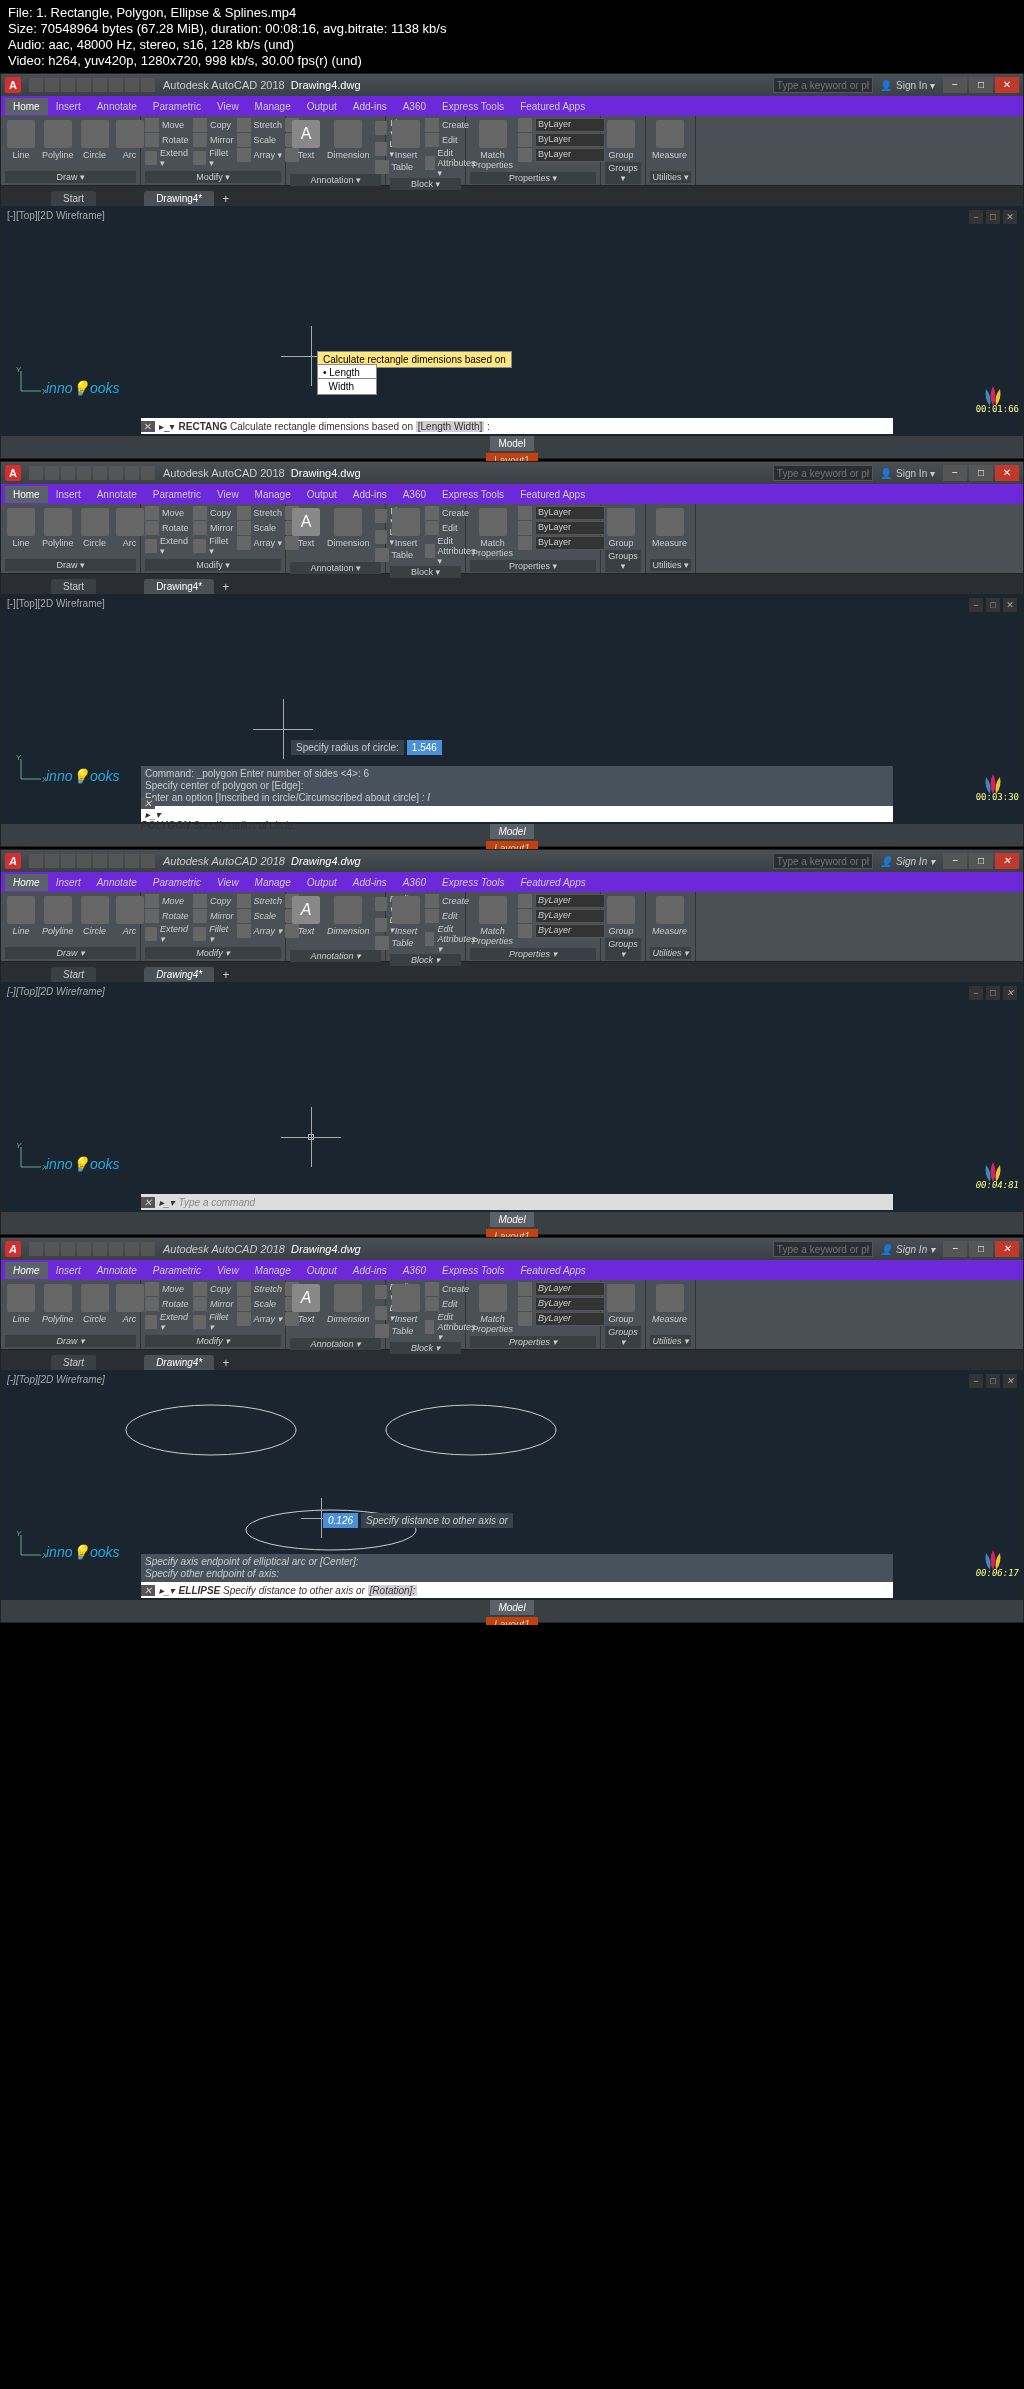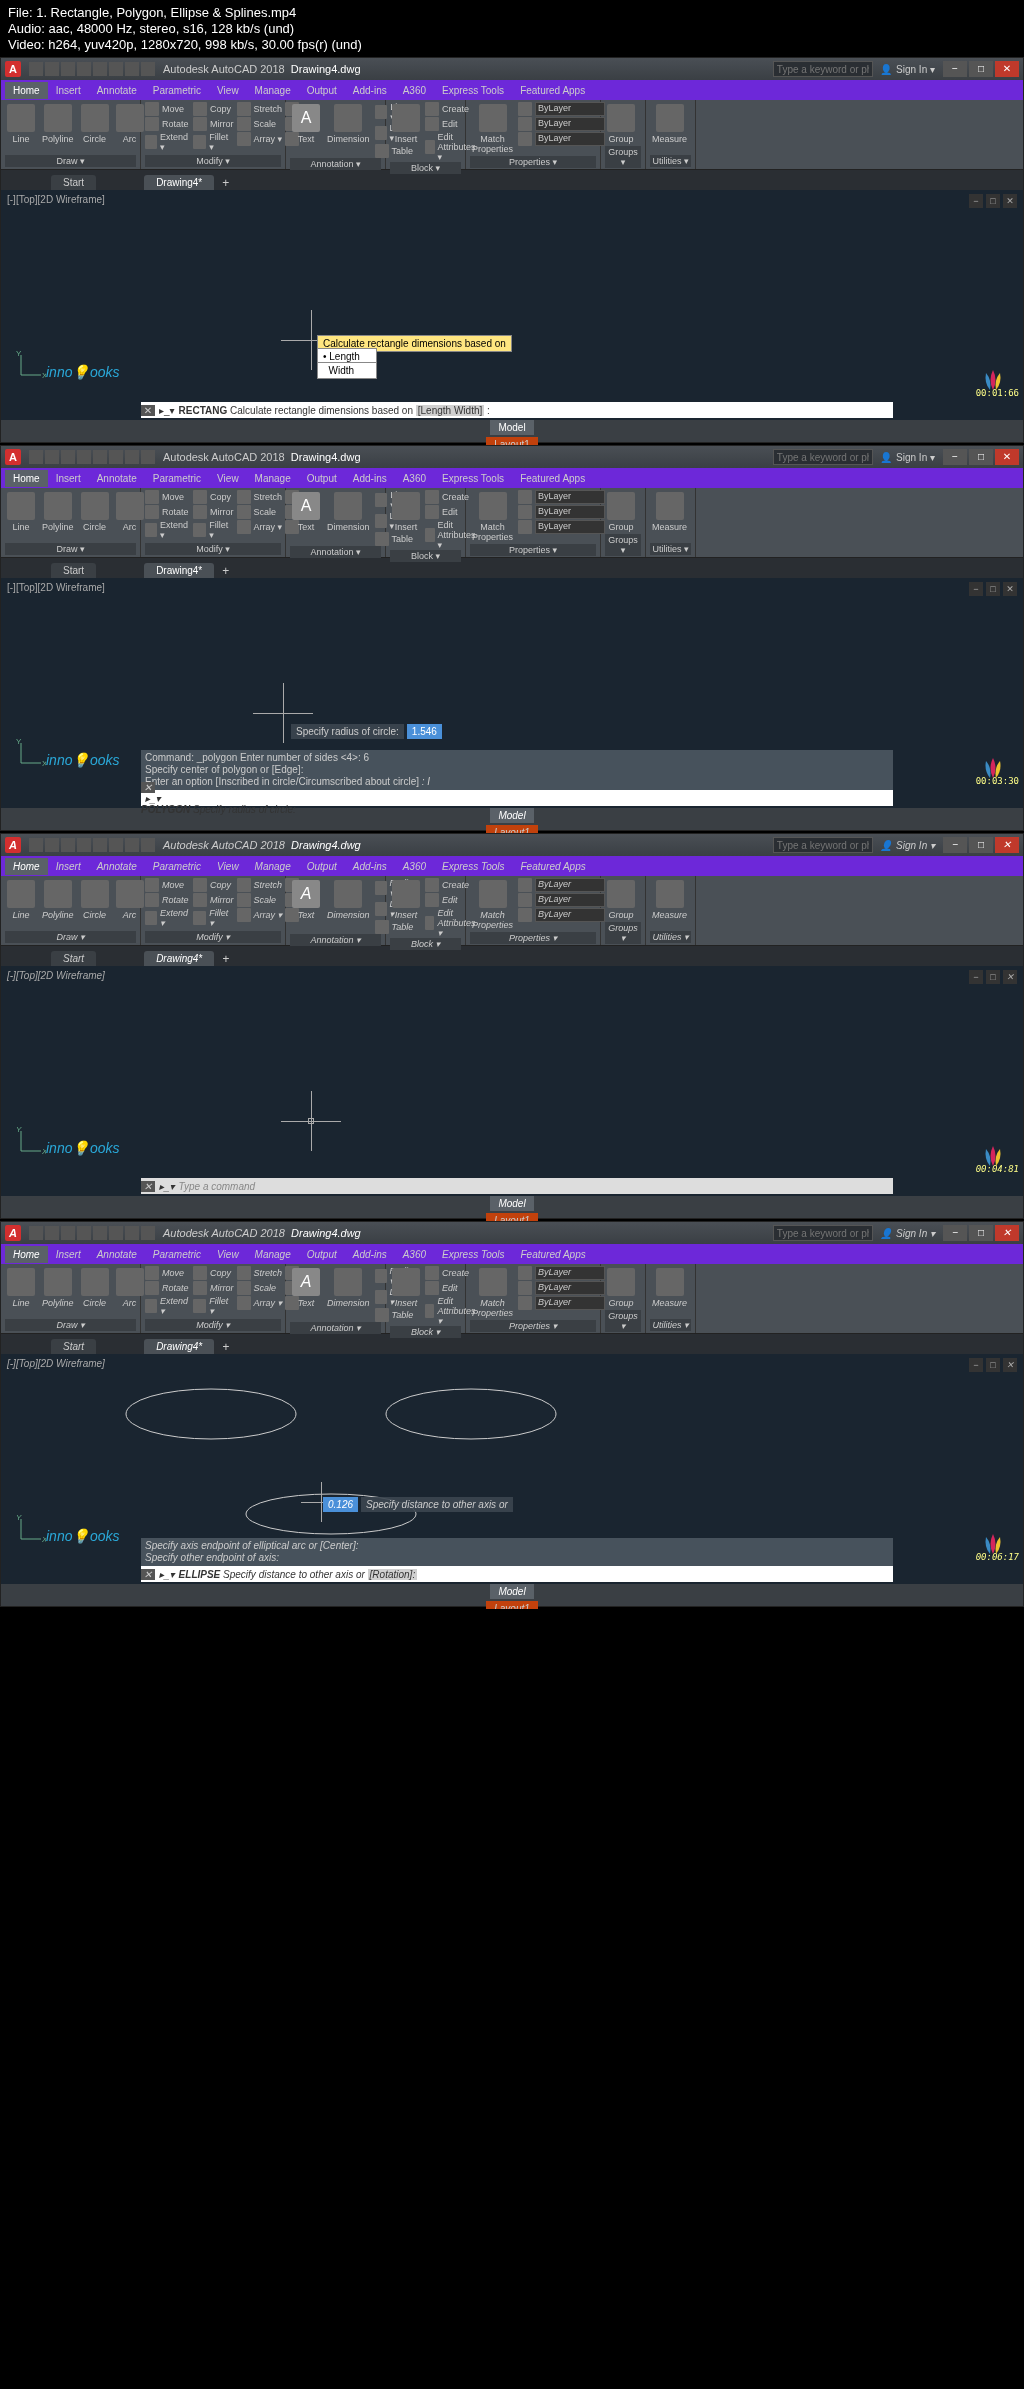--- a/index.html
+++ b/index.html
@@ -67,20 +67,21 @@
 .timestamp { position: absolute; bottom: 22px; right: 4px; color: #ff8; font-size: 9px; font-family: monospace; }
 .ellipse-svg { position: absolute; }
 .qat { display: flex; gap: 2px; margin-left: 4px; }
 .qat-btn { width: 14px; height: 14px; background: #555; }
 </style>
 </head>
 <body>
 
 <div class="file-info">
   <div>File: 1. Rectangle, Polygon, Ellipse &amp; Splines.mp4</div>
+  <div>Size: 70548964 bytes (67.28 MiB), duration: 00:08:16, avg.bitrate: 1138 kb/s</div>
   <div>Audio: aac, 48000 Hz, stereo, s16, 128 kb/s (und)</div>
   <div>Video: h264, yuv420p, 1280x720, 998 kb/s, 30.00 fps(r) (und)</div>
 </div>
 
 <div id="frames-container">
     <div class="app-window">
 
   <div class="titlebar">
     <div class="app-icon">A</div>
     <div class="qat">

